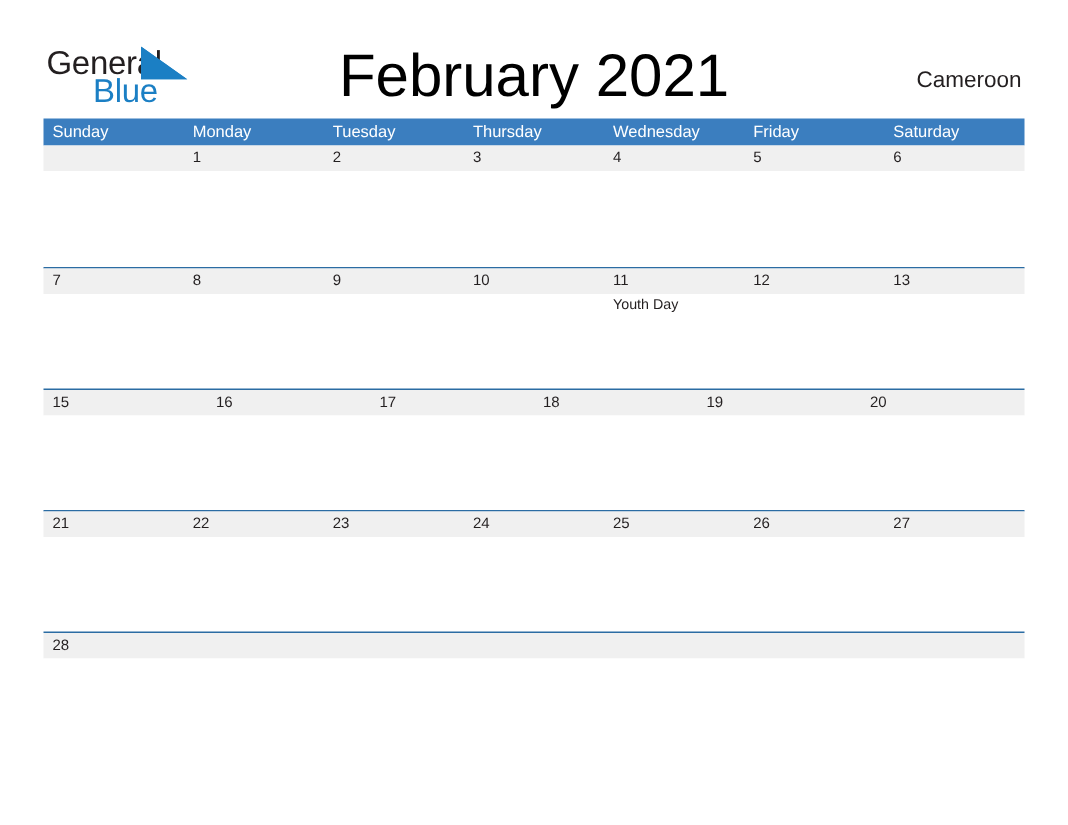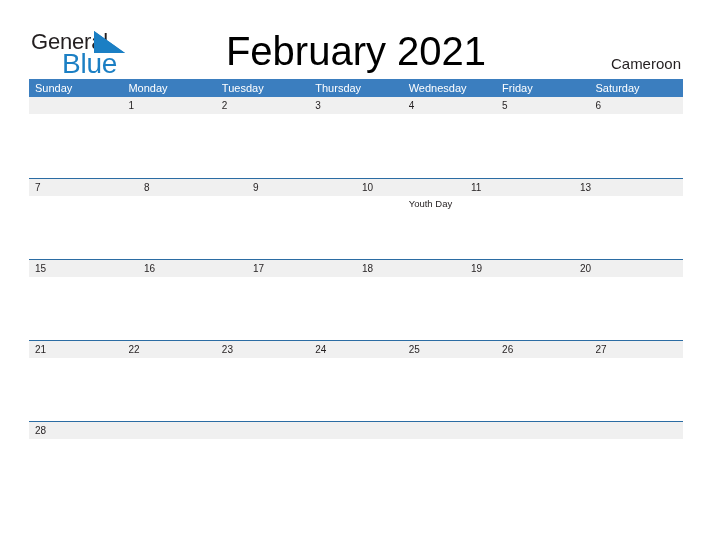--- a/index.html
+++ b/index.html
@@ -43,21 +43,21 @@
     top: 0;
     font-size: 22px;
     letter-spacing: -0.2px;
     color: #231f20;
     font-family: "Liberation Sans", sans-serif;
   }
   .logo-blue {
     position: absolute;
     left: 31px;
     top: 19px;
-    font-size: 28px;
+    font-size: 22px;
     letter-spacing: -0.2px;
     color: #1b7fc4;
     font-family: "Liberation Sans", sans-serif;
   }
   .logo-flag {
     position: absolute;
     left: 63px;
     top: 2px;
     width: 31px;
     height: 22px;
@@ -77,21 +77,20 @@
     letter-spacing: 0px;
   }
 
   .cal-country {
     position: absolute;
     right: 31px;
     top: 45px;
     font-size: 15px;
     color: #231f20;
     font-family: "Liberation Sans", sans-serif;
-    margin-top: 10px;
   }
 
   
   .calendar {
     position: absolute;
     left: 29px;
     top: 79px;
     width: 654px;
   }
 
@@ -243,20 +242,23 @@
             <div class="day-cell">
               <span class="day-num">9</span>
             </div>
             <div class="day-cell">
               <span class="day-num">10</span>
             </div>
             <div class="day-cell">
               <span class="day-num">11</span>
             </div>
             <div class="day-cell">
+              <span class="day-num">12</span>
+            </div>
+            <div class="day-cell">
               <span class="day-num">13</span>
             </div>
           </div>
           <div class="events-row">
             <div class="events-cell"></div>
             <div class="events-cell"></div>
             <div class="events-cell"></div>
             <div class="events-cell"></div>
             <div class="events-cell">
               <span class="event-text">Youth Day</span>

